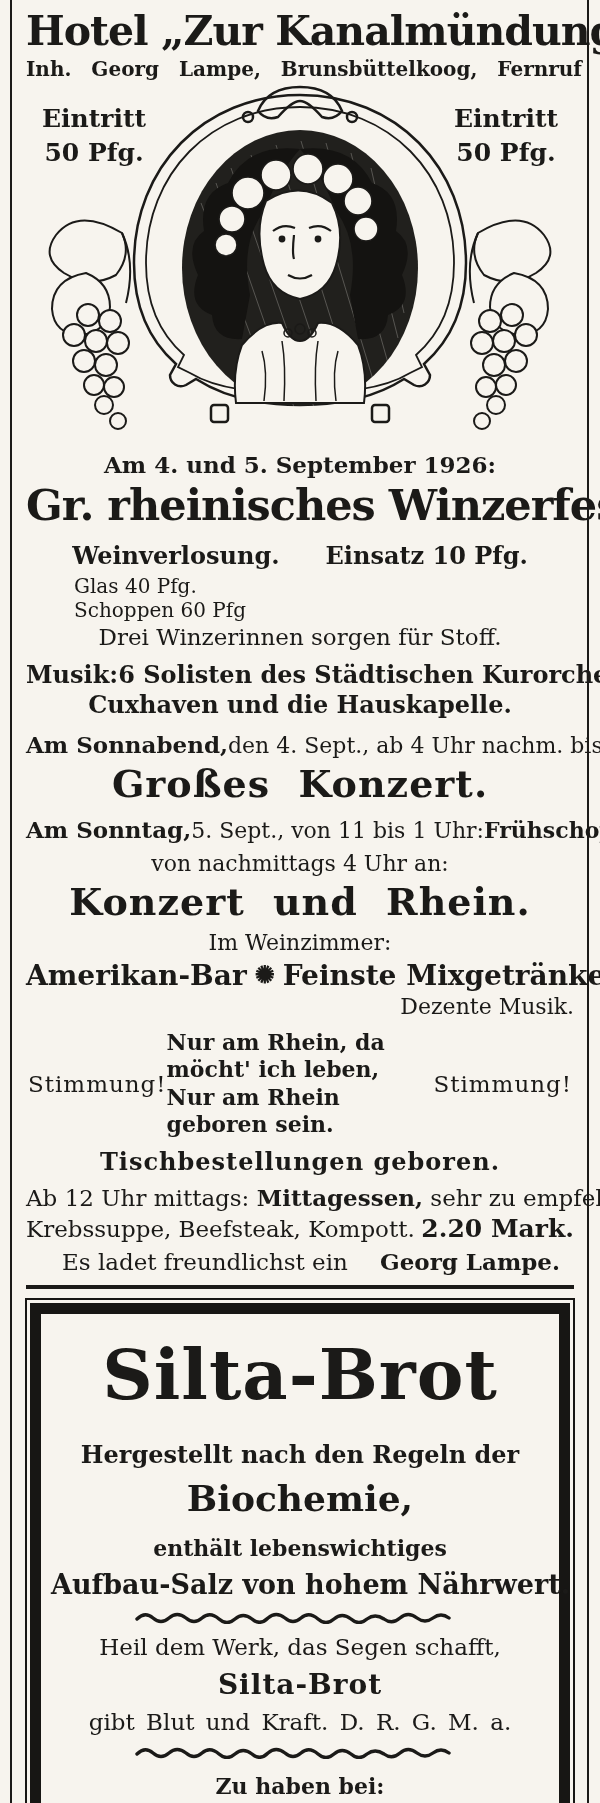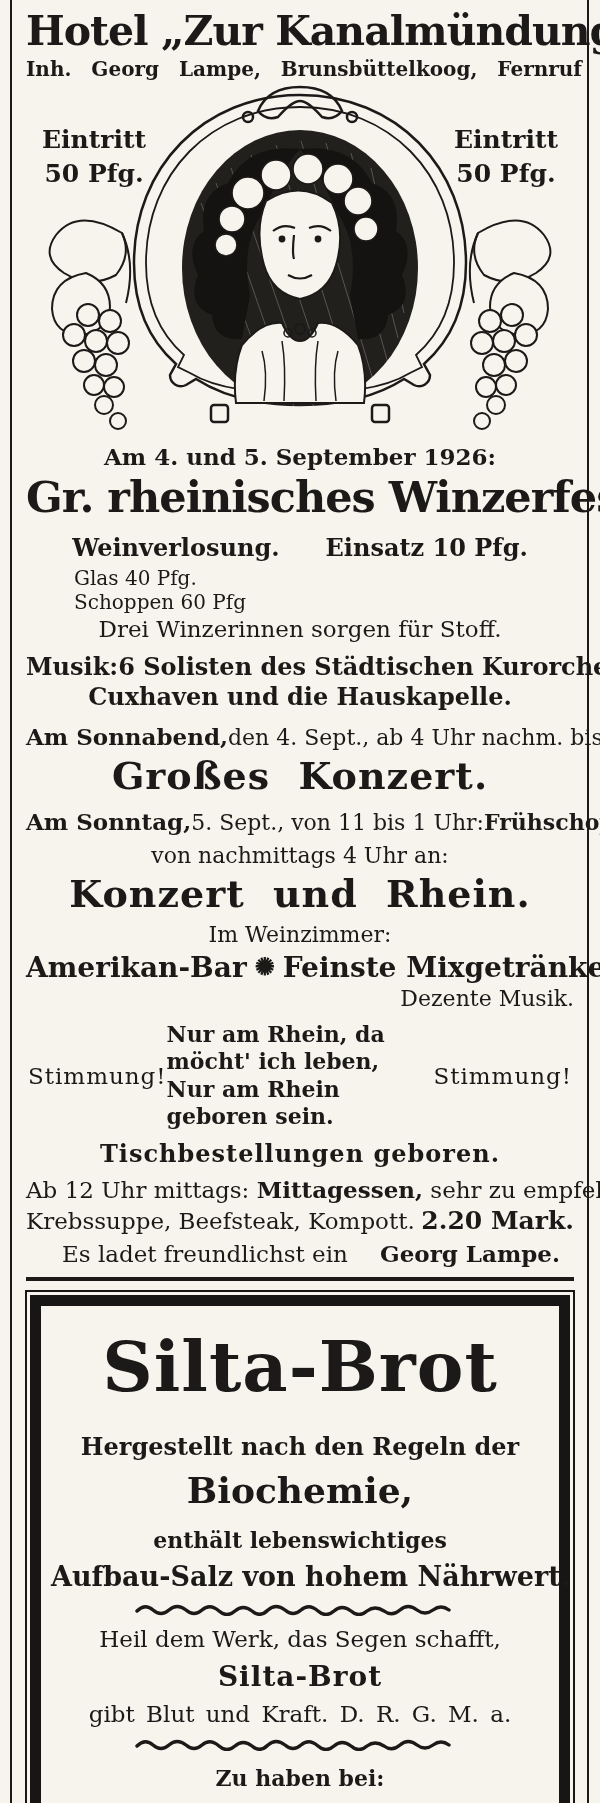--- a/index.html
+++ b/index.html
@@ -22,27 +22,27 @@
     text-align:center;font-weight:bold;font-size:41px;line-height:1.05;
     letter-spacing:-1px;white-space:nowrap;margin-top:2px;
   }
   .hotel-sub{
     text-align:center;font-weight:bold;font-size:20px;margin-top:4px;
     word-spacing:13px;white-space:nowrap;
   }
   .illo-row{position:relative;height:360px;margin-top:2px;}
   .illo-svg{position:absolute;left:50%;top:0;transform:translateX(-50%);}
   .admission{
-    position:absolute;top:40px;font-weight:bold;font-size:25px;line-height:1.35;
+    position:absolute;top:19px;font-weight:bold;font-size:25px;line-height:1.35;
     text-align:center;letter-spacing:0px;
   }
   .admission.left{left:16px;}
   .admission.right{right:16px;}
 
-  .date-line{text-align:center;font-weight:bold;font-size:23px;margin-top:0;}
+  .date-line{text-align:center;font-weight:bold;font-size:23px;margin-top:8px;}
   .event-title{
     text-align:center;font-weight:bold;font-size:43px;letter-spacing:-1px;
     white-space:nowrap;margin-top:6px;line-height:1.0;
   }
   .raffle{
     display:flex;justify-content:center;gap:46px;
     font-weight:bold;font-size:24px;margin-top:14px;
   }
   .wine-headline{
     text-align:center;font-weight:bold;font-size:35px;margin-top:4px;

